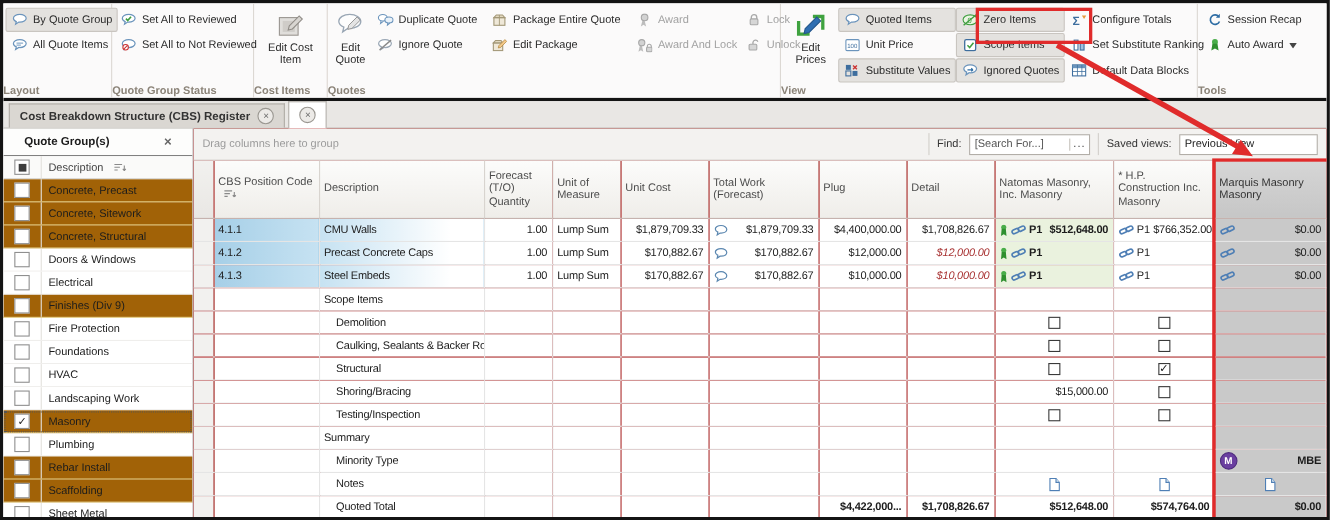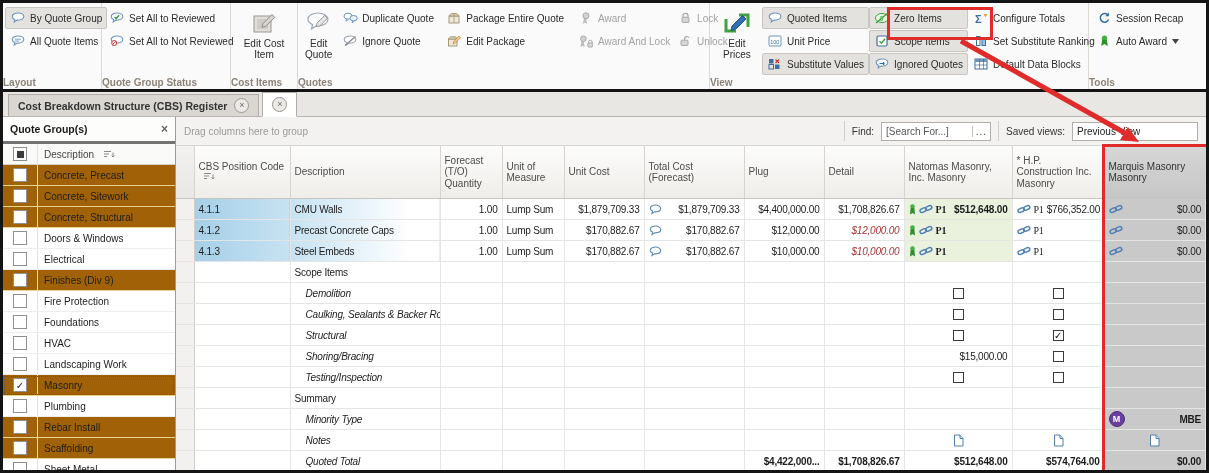--- a/index.html
+++ b/index.html
@@ -21,22 +21,22 @@
   
   .tabbar{height:24px;background:#e9e7e4;border-bottom:1px solid #b9b5b0;display:flex;align-items:flex-end;padding-left:5px;gap:3px;}
   .tab{height:21px;display:flex;align-items:center;gap:7px;padding:0 9px;font-size:10.5px;font-weight:bold;color:#333;
        background:#dad7d2;border:1px solid #b0aca6;border-bottom:none;}
   .tab.active{background:#fff;height:23px;margin-bottom:-1px;border-bottom:1px solid #fff;}
   .tclose{width:13px;height:13px;border-radius:50%;background:#eceae7;border:1px solid #9a9791;color:#6a6a6a;
           font-size:9px;line-height:12px;text-align:center;font-weight:normal;}
   
   .content{display:flex;height:354px;}
   .sidebar{width:172px;flex:none;border-right:1px solid #9c9c9c;display:flex;flex-direction:column;overflow:hidden;background:#fff;}
-  .sbtitle{height:24px;flex:none;display:flex;align-items:center;padding:0 7px;font-size:10.5px;font-weight:bold;
-           border-bottom:3px solid #737373;background:#fdfdfc;}
+  .sbtitle{height:24px;flex:none;display:flex;align-items:center;padding:0 19px;font-size:10.5px;font-weight:bold;
+           border-bottom:1px solid #737373;background:#fdfdfc;}
   .sbx{margin-left:auto;color:#666;font-size:12px;line-height:12px;}
   .sbhead{height:20px;flex:none;display:flex;align-items:center;border-bottom:1px solid #d3d0cb;background:#fafaf9;
           font-size:10px;color:#444;}
   .sbc1{width:34px;flex:none;display:flex;justify-content:center;align-items:center;align-self:stretch;border-right:1px solid #e3e1dd;}
   .sbc2{flex:1;display:flex;align-items:center;gap:5px;padding:0 6px;overflow:hidden;white-space:nowrap;}
   .sbrow{height:20px;flex:none;display:flex;align-items:center;border-bottom:1px solid #efeeec;font-size:10px;background:#fff;}
   .sbrow.hl{background:#a16207;border-bottom-color:#e8d48e;}
   .sbrow.foc{outline:1px dotted #555;outline-offset:-2px;}
   .cb{width:12px;height:12px;background:#fff;border:1px solid #8f8f8f;font-size:10px;line-height:11px;text-align:center;
       color:#222;display:flex;align-items:center;justify-content:center;}
@@ -56,31 +56,31 @@
   table.grid{border-collapse:collapse;table-layout:fixed;width:100%;}
   .grid th{height:48px;background:linear-gradient(#fcfcfb,#efede9);border-right:1px solid #d8d4cf;
            border-bottom:1px solid #c8c4bf;font-weight:normal;color:#4c4c4c;font-size:10px;text-align:left;
            padding:2px 4px;vertical-align:middle;line-height:1.15;overflow:hidden;}
   .grid th.c-marquis{background:linear-gradient(#d6d6d6,#c6c6c6);color:#333;}
   .grid th.c-gutter{background:linear-gradient(#f2f1ef,#e9e7e4);}
   .grid td{height:20px;font-size:10px;letter-spacing:-0.2px;border-right:1px solid #e5e5e5;border-bottom:1px solid #e5e5e5;
            padding:0 4px;white-space:nowrap;overflow:hidden;background:#fff;}
   .grid td.num{text-align:right;}
   .grid td.c-gutter{background:#f2f1ef;border-right:1px solid #d2cfca;text-align:center;color:#555;padding:0;}
-  tr.scope td.c-desc,tr.sum td.c-desc{padding-left:15px;font-style:italic;}
+  tr.scope td.c-desc,tr.sum td.c-desc{padding-left:15px;}
   tr.item td.c-cbs{background:linear-gradient(90deg,#a6cfe7,#c6e2f2);}
   tr.item td.c-desc{background:linear-gradient(90deg,#c6e2f2,#ffffff 80%);}
   tr.item td.c-natomas{background:#eaf2de;}
   .grid td.c-marquis{background:#c9c9c9;}
   td.red{color:#a93535;font-style:italic;}
   td.bold,tr.boldnum td.num{font-weight:bold;}
   .cf{display:flex;align-items:center;gap:3px;min-width:0;}
   .cf .amt{margin-left:auto;}
   td.center .cf{justify-content:center;}
-  .pl{font-weight:inherit;font-family:Liberation Serif, serif;}
+  .pl{font-weight:inherit;}
   .gcb{width:11px;height:11px;box-sizing:border-box;border:1.5px solid #3a3a3a;background:#fff;display:inline-flex;
        align-items:center;justify-content:center;font-size:10px;line-height:9px;color:#111;}
   .mb{width:14px;height:14px;border-radius:50%;background:#6a3fa0;border:1px solid #4e2c7e;color:#fff;font-size:9px;
       font-weight:bold;display:inline-flex;align-items:center;justify-content:center;flex:none;}
   .gi{display:inline-flex;flex:none;align-items:center;}
   
   .annbox{position:absolute;border:3px solid #e02b2b;pointer-events:none;z-index:60;}
   .annsvg{position:absolute;left:0;top:0;width:1209px;height:473px;pointer-events:none;z-index:59;}
   .sorti{display:inline-flex;margin-left:4px;}
 </style>
@@ -578,21 +578,21 @@
                 <th class="c-cbs"><span>CBS Position Code</span><span class="sorti">
                     <svg width="12" height="9" viewBox="0 0 12 9">
                       <path d="M1 1.5h7M1 4h5M1 6.5h3" stroke="#8a8a8a"></path>
                       <path d="M10 2.5v4.5M10 7L8.6 5.5M10 7l1.4-1.5" fill="none" stroke="#8a8a8a"></path>
                     </svg>
                   </span></th>
                 <th class="c-desc"><span>Description</span></th>
                 <th class="c-qty"><span>Forecast (T/O) Quantity</span></th>
                 <th class="c-uom"><span>Unit of Measure</span></th>
                 <th class="c-unit_cost"><span>Unit Cost</span></th>
-                <th class="c-total_cost"><span>Total Cost (Forecast)</span></th>
+                <th class="c-total_cost"><span>Total Work (Forecast)</span></th>
                 <th class="c-plug"><span>Plug</span></th>
                 <th class="c-detail"><span>Detail</span></th>
                 <th class="c-natomas"><span>Natomas Masonry, Inc. Masonry</span></th>
                 <th class="c-hp"><span>* H.P. Construction Inc. Masonry</span></th>
                 <th class="c-marquis"><span>Marquis Masonry Masonry</span></th>
               </tr>
             </thead>
             <tbody>
               <tr class="item">
                 <td class="c-gutter"></td>

